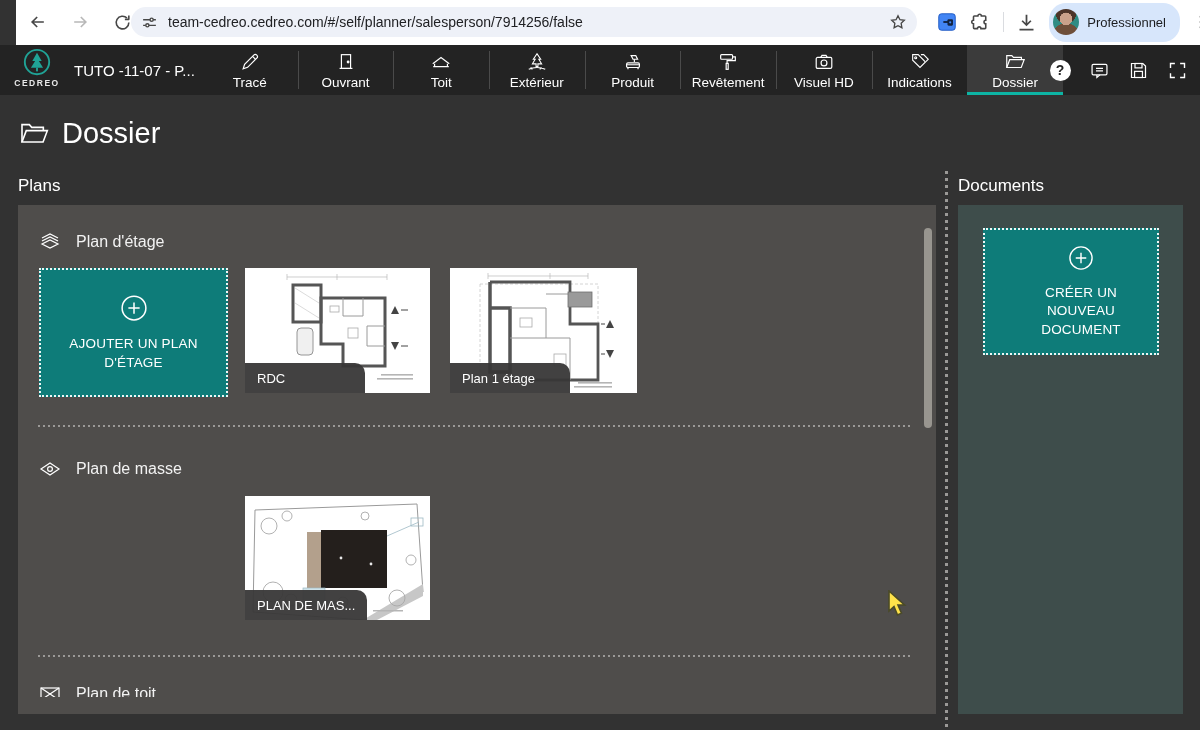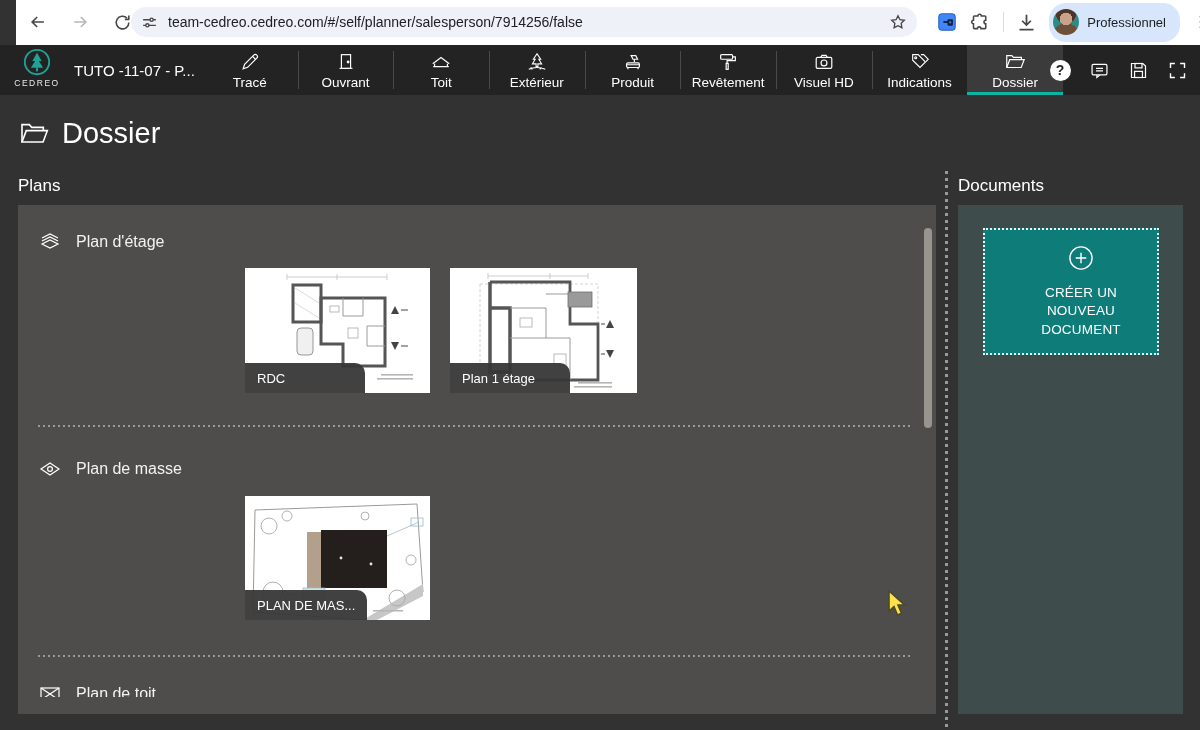--- a/index.html
+++ b/index.html
@@ -24,21 +24,21 @@
       radial-gradient(circle at 50% 38%, #caa18a 0 30%, transparent 31%),
       radial-gradient(circle at 50% 18%, #4c3428 0 40%, transparent 41%),
       radial-gradient(circle at 50% 110%, #6e4f3a 0 45%, transparent 46%),
       #2f8c84; }
   .profile-label { font-size:13px; color:#1c1d1f; }
 
   
   .app-toolbar { position:absolute; left:0; top:45px; width:1200px; height:50px; background:#232323; display:flex; }
   .brand-block { position:absolute; left:6px; top:2px; width:62px; height:48px; text-align:center; }
   .brand-circle { margin:0 auto; width:30px; height:30px; }
-  .brand-text { font-size:8.5px; letter-spacing:1.5px; color:#e9e9e9; margin-top:1px; }
+  .brand-text { font-size:8.5px; letter-spacing:1.5px; color:#e9e9e9; margin-top:1px;font-weight:bold; }
   .project-name { position:absolute; left:74px; top:0; height:50px; width:120px; display:flex; align-items:center;
     color:#fff; font-size:15px; white-space:nowrap; }
   .tabstrip { position:absolute; left:202px; top:0; width:861px; height:50px; display:flex; }
   .tab { position:relative; flex:1 1 0; display:flex; flex-direction:column; align-items:center;
     justify-content:center; gap:2px; color:#fff; cursor:pointer;text-align:right; }
   .tab + .tab::before { content:""; position:absolute; left:0; top:6px; bottom:6px; width:1px; background:#4a4a4a; }
   .tab .tab-label { font-size:13.5px; }
   .tab.active { background:#3b3b3b; }
   .tab.active::after { content:""; position:absolute; left:0; right:0; bottom:0; height:3px; background:#0db4a4; }
   .tab.active + .tab::before, .tab.active::before { display:none; }
@@ -283,20 +283,27 @@
 
       <div class="section-header" style="top:25px;">
         <svg class="icon" width="24" height="24" viewBox="0 0 24 24" fill="none" stroke="#fff" stroke-width="1.2">
             <path d="M4 14l8-4 8 4-8 4z"></path>
             <path d="M4 11l8-4 8 4"></path>
             <path d="M4 8l8-4 8 4"></path>
           </svg>
         <span class="section-title">Plan d'étage</span>
       </div>
 
+      <div class="add-btn" style="left:21px; top:63px; width:189px; height:129px;">
+        <svg class="icon" width="30" height="30" viewBox="0 0 24 24" fill="none" stroke="#fff" stroke-width="1.2">
+            <circle cx="12" cy="12" r="9.5"></circle>
+            <path d="M12 7.5v9M7.5 12h9"></path>
+          </svg>
+        <span class="add-label">AJOUTER UN PLAN D'ÉTAGE</span>
+      </div>
 
       <div class="thumb-card" style="left:227px; top:63px; width:185px; height:125px;">
         <svg width="185" height="125" viewBox="0 0 185 125">
           <rect width="185" height="125" fill="#ffffff"></rect>
           <line x1="42" y1="9" x2="142" y2="9" stroke="#b9b9b9" stroke-width="0.7"></line>
           <line x1="42" y1="6" x2="42" y2="12" stroke="#b9b9b9" stroke-width="0.7"></line>
           <line x1="92" y1="6" x2="92" y2="12" stroke="#b9b9b9" stroke-width="0.7"></line>
           <line x1="142" y1="6" x2="142" y2="12" stroke="#b9b9b9" stroke-width="0.7"></line>
           <rect x="48" y="17" width="28" height="37" fill="none" stroke="#555" stroke-width="3"></rect>
           <path d="M50 20 l24 15 M50 35 l24 15" stroke="#ccc" stroke-width="0.7"></path>

